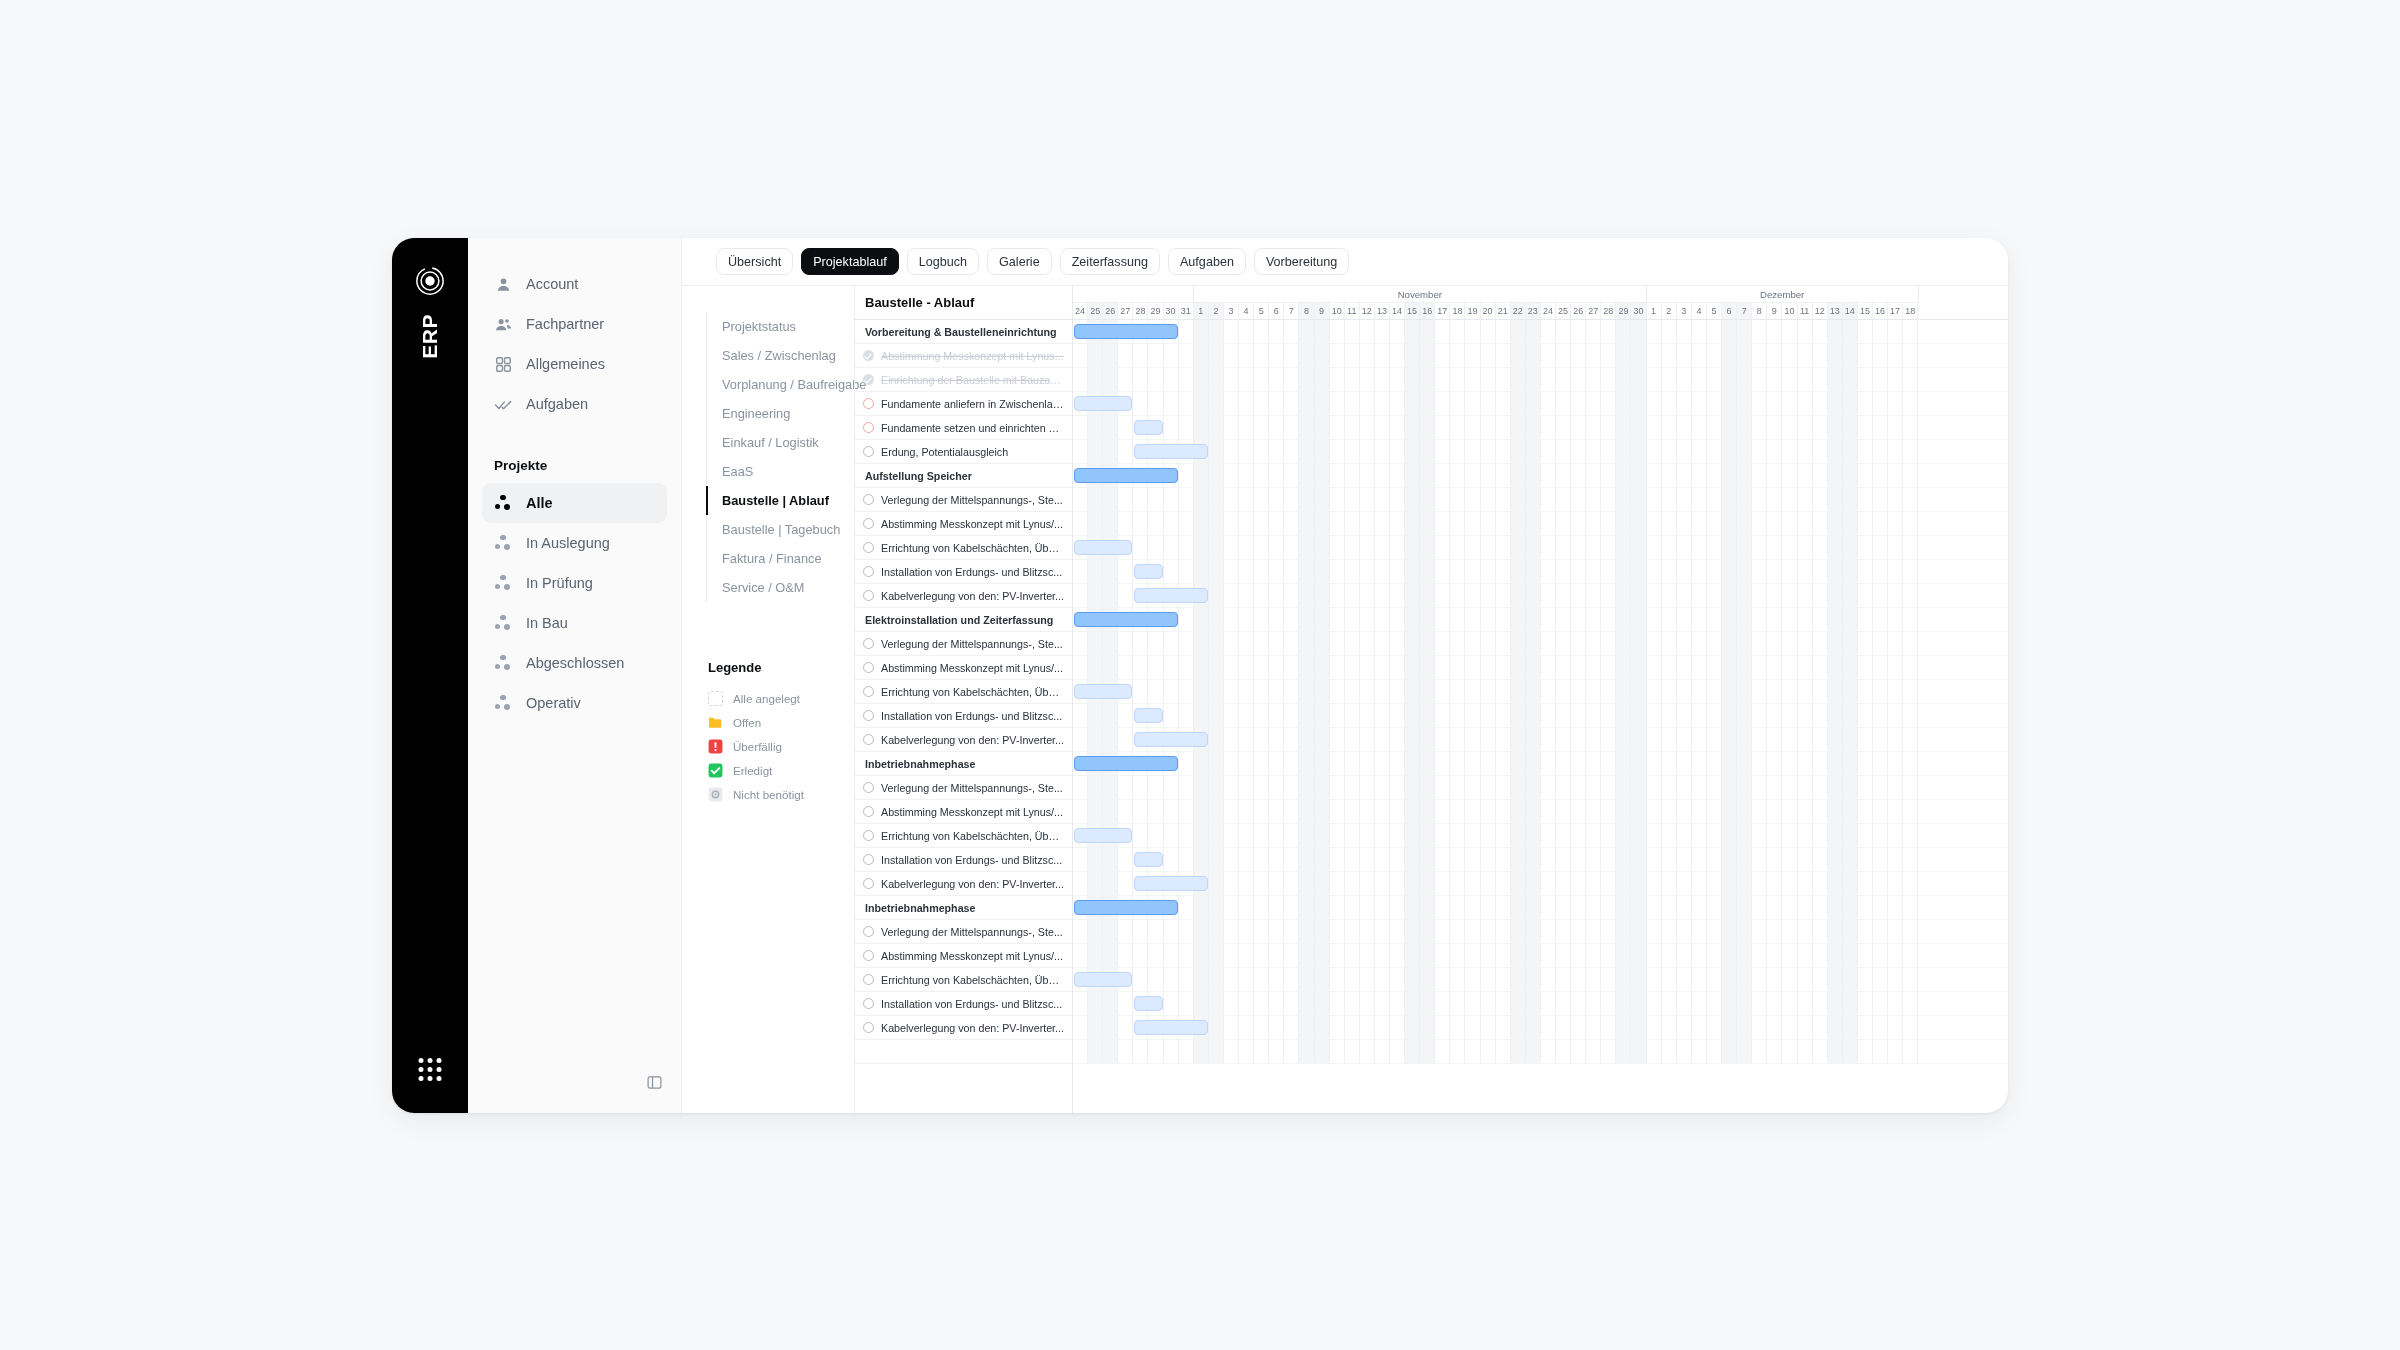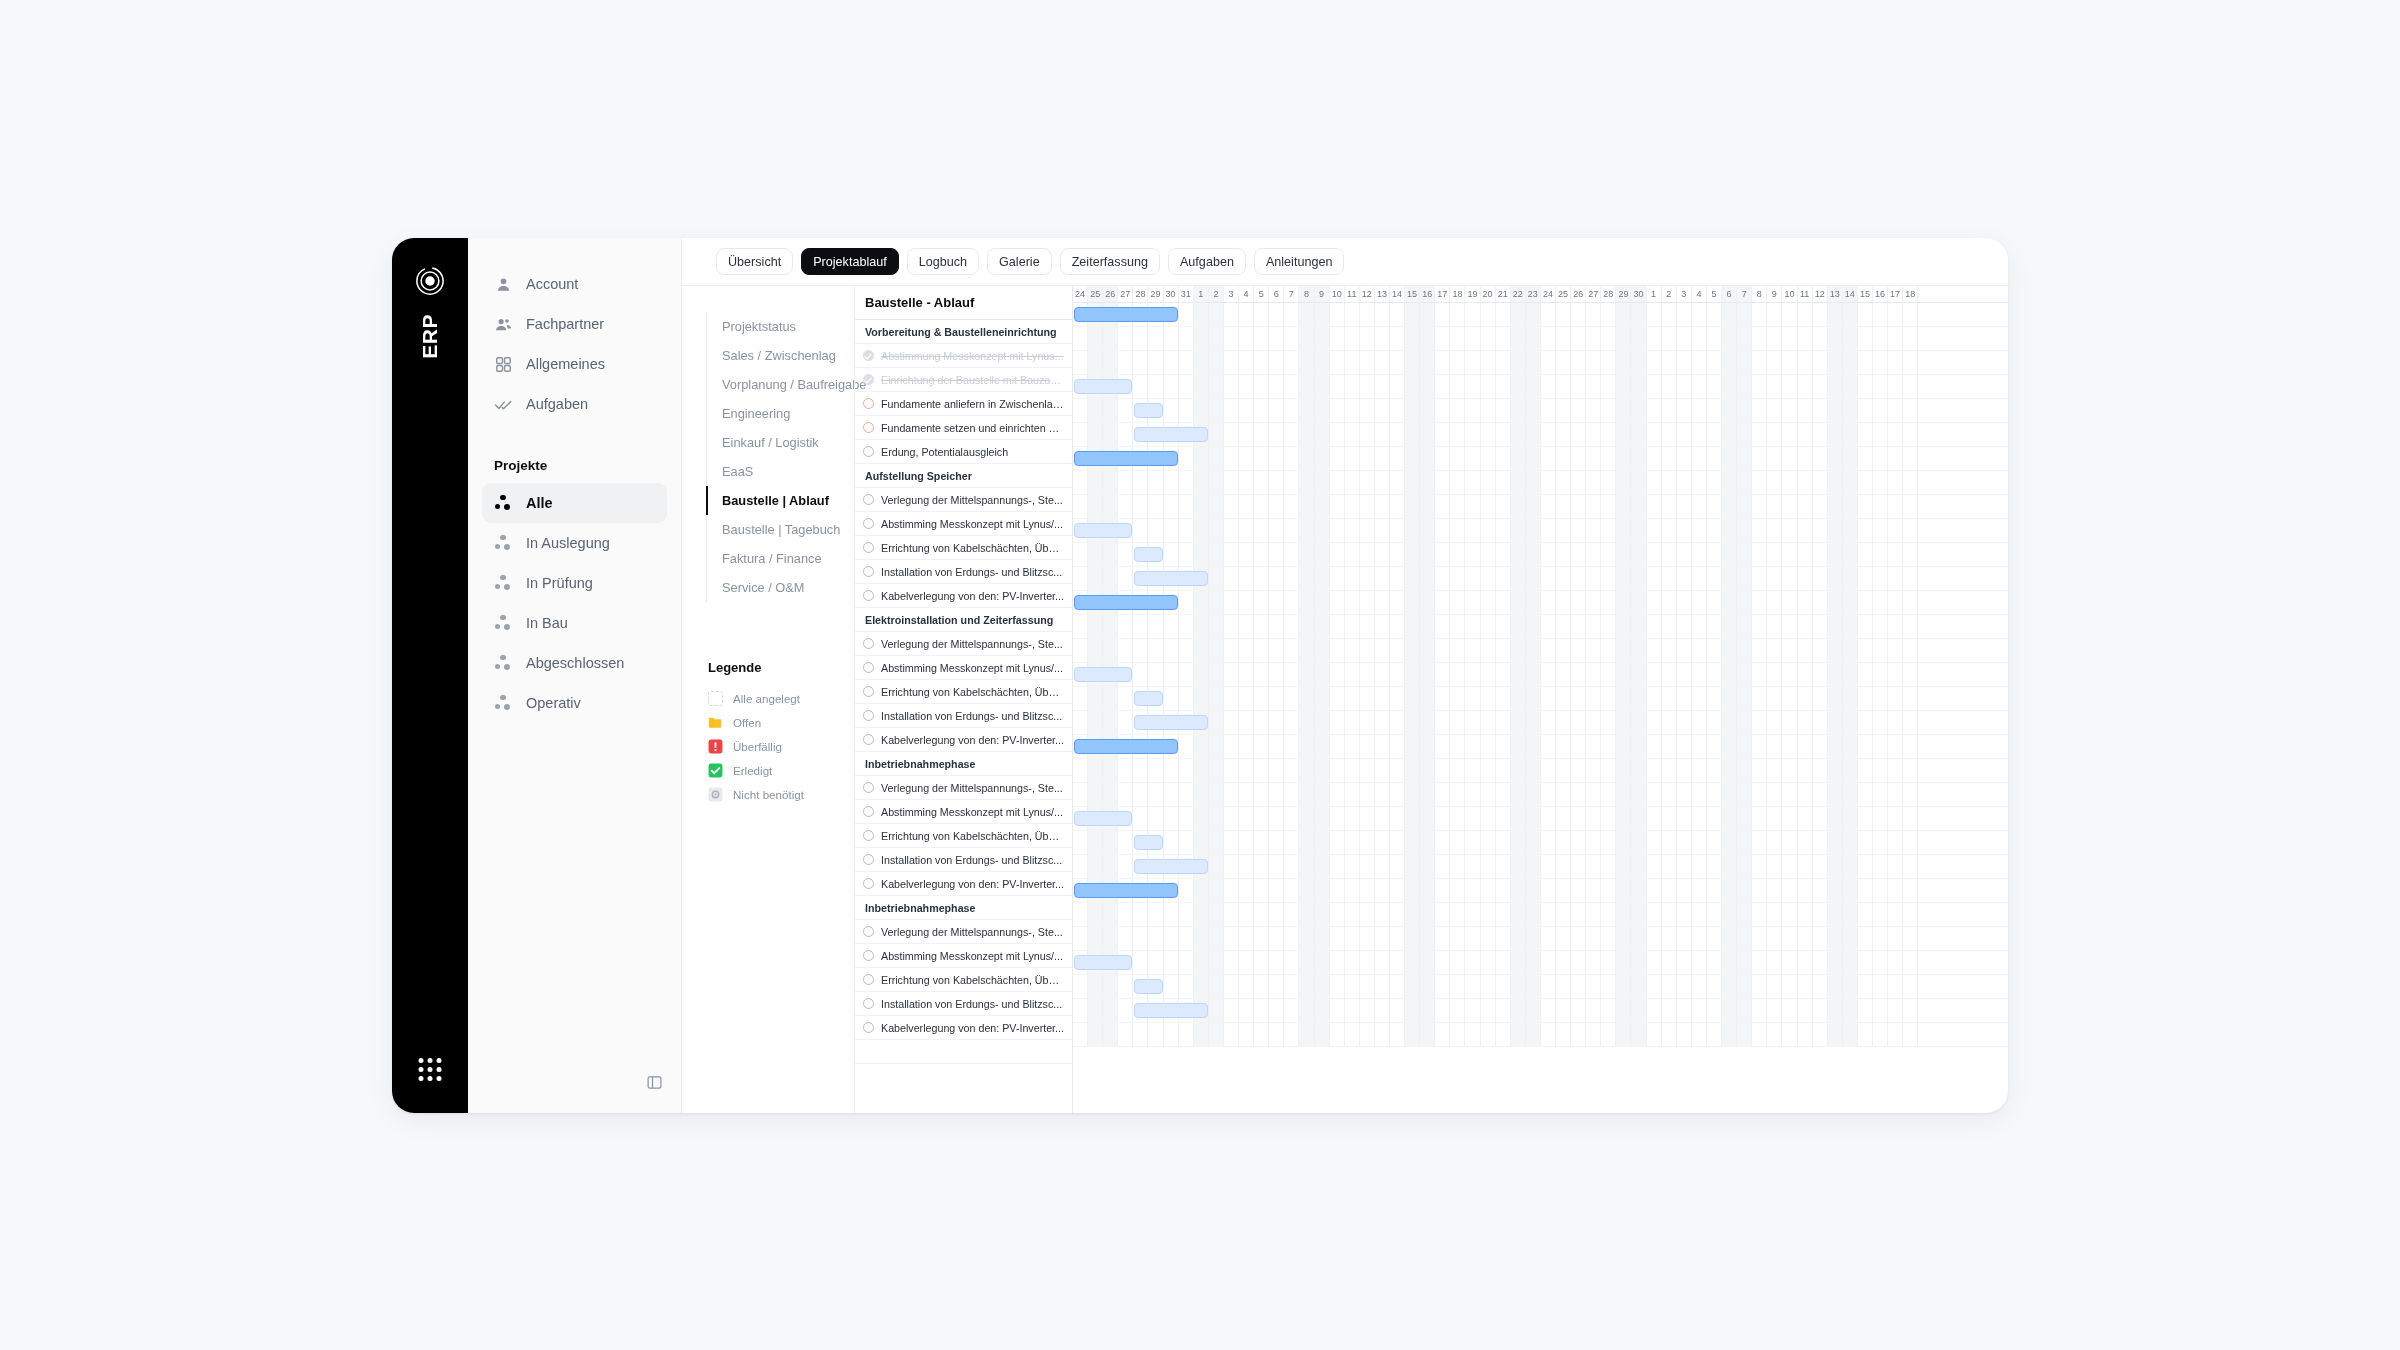--- a/index.html
+++ b/index.html
@@ -316,21 +316,21 @@
   <div class="main">
 
 
     <div class="tabsbar">
       <div class="tab">Übersicht</div>
       <div class="tab active">Projektablauf</div>
       <div class="tab">Logbuch</div>
       <div class="tab">Galerie</div>
       <div class="tab">Zeiterfassung</div>
       <div class="tab">Aufgaben</div>
-      <div class="tab">Anleitungen</div>
+      <div class="tab">Vorbereitung</div>
     </div>
 
     <div class="body-split">
 
       <div class="phases">
         <div class="phase-list" id="phase-list">
             <div class="phase">Projektstatus</div>
             <div class="phase">Sales / Zwischenlag</div>
             <div class="phase">Vorplanung / Baufreigabe</div>
             <div class="phase">Engineering</div>
@@ -497,20 +497,25 @@
                 <span class="lbl">Installation von Erdungs- und Blitzsc...</span>
               </div>
               <div class="g-row">
                 <span class="chk"></span>
                 <span class="lbl">Kabelverlegung von den: PV-Inverter...</span>
               </div>
               <div class="g-row group"></div>
             </div>
         </div>
         <div class="g-right">
+          <div class="t-months" id="t-months">
+              <div class="t-month" style="flex: 0 0 120.8px;"></div>
+              <div class="t-month" style="flex: 0 0 453px;">November</div>
+              <div class="t-month" style="flex: 0 0 271.8px;">Dezember</div>
+            </div>
           <div class="t-days" id="t-days">
               <div class="t-day" style="flex: 0 0 15.1px;">24</div>
               <div class="t-day we" style="flex: 0 0 15.1px;">25</div>
               <div class="t-day we" style="flex: 0 0 15.1px;">26</div>
               <div class="t-day" style="flex: 0 0 15.1px;">27</div>
               <div class="t-day" style="flex: 0 0 15.1px;">28</div>
               <div class="t-day" style="flex: 0 0 15.1px;">29</div>
               <div class="t-day" style="flex: 0 0 15.1px;">30</div>
               <div class="t-day" style="flex: 0 0 15.1px;">31</div>
               <div class="t-day we" style="flex: 0 0 15.1px;">1</div>

